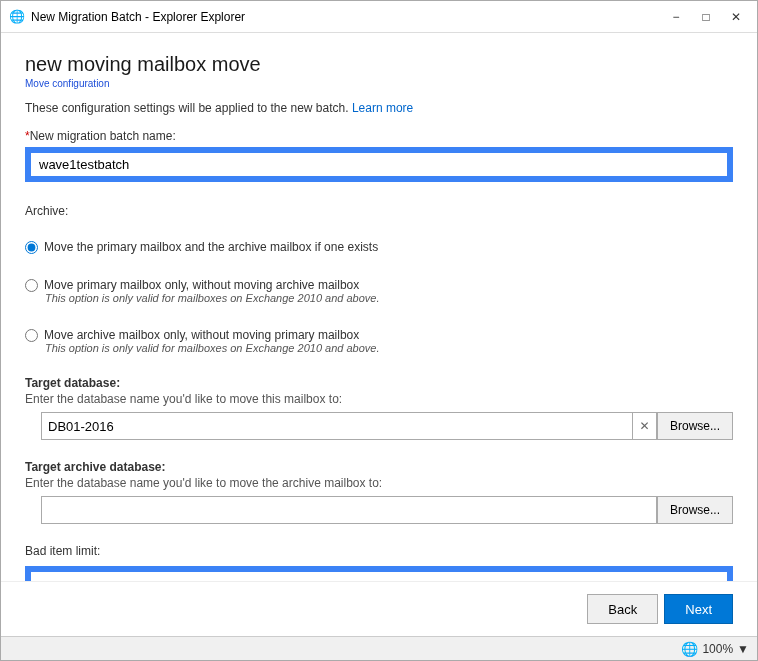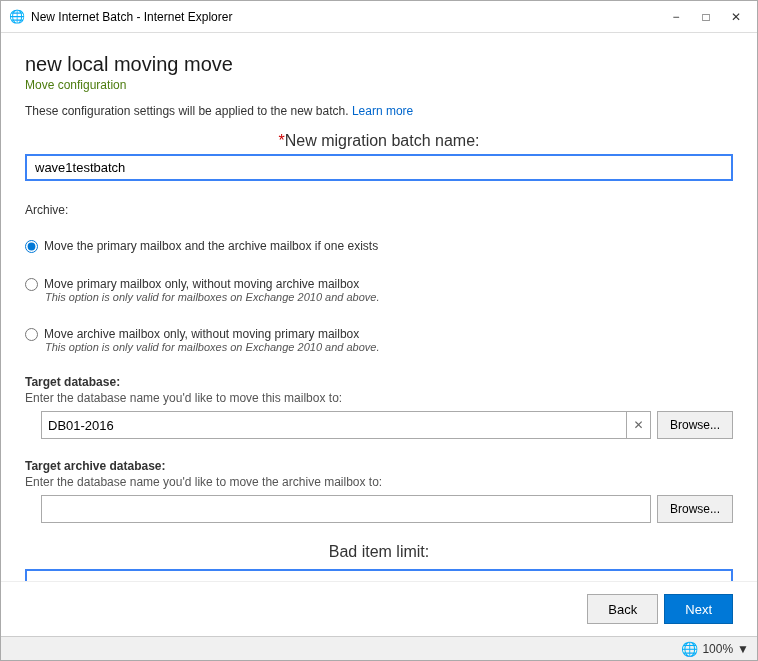--- a/index.html
+++ b/index.html
@@ -64,48 +64,47 @@
       padding: 20px 24px 0 24px;
       overflow-y: auto;
     }
     .page-title {
       font-size: 20px;
       font-weight: 300;
       color: #1a1a1a;
       margin-bottom: 2px;
     }
     .page-subtitle {
-      font-size: 12px;
-      color: #4d7c0f;
+      font-size: 10px;
+      color: #1d4ed8;
       margin-bottom: 12px;
     }
     .description {
       font-size: 12px;
       color: #333;
       margin-bottom: 14px;
     }
     .learn-more {
       color: #0066cc;
       text-decoration: none;
       cursor: pointer;
     }
     .field-label {
-      font-size: 16px;
+      font-size: 12px;
       color: #333;
       margin-bottom: 4px;
-      text-align: center;
     }
     .field-label.required::before {
       content: '*';
       color: #cc0000;
     }
     .text-input {
       width: 100%;
       height: 44px;
-      border: 2px solid #3b82f6;
+      border: 6px solid #3b82f6;
       padding: 4px 8px;
       font-size: 13px;
       font-family: inherit;
       outline: none;
     }
     .section-label {
       font-size: 12px;
       color: #333;
       margin-top: 12px;
       margin-bottom: 22px;
@@ -148,21 +147,20 @@
       margin-top: 8px;
     }
     .db-desc {
       font-size: 12px;
       color: #555;
       margin-bottom: 6px;
     }
     .db-row {
       display: flex;
       align-items: center;
-      gap: 6px;
       margin-bottom: 12px;
       padding-left: 16px;
     }
     .db-input-wrapper {
       flex: 1;
       display: flex;
       align-items: center;
       border: 1px solid #aaa;
       height: 28px;
       background: #fff;
@@ -252,30 +250,30 @@
       font-size: 14px;
     }
   </style>
 </head>
 <body>
 
 <div class="window">
 
   <div class="title-bar">
     <span class="title-bar-icon">🌐</span>
-    <span class="title-bar-text">New Internet Batch - Internet Explorer</span>
+    <span class="title-bar-text">New Migration Batch - Explorer Explorer</span>
     <div class="title-bar-controls">
       <button class="title-bar-btn">−</button>
       <button class="title-bar-btn">□</button>
       <button class="title-bar-btn close">✕</button>
     </div>
   </div>
 
   <div class="content-area">
-    <div class="page-title">new local moving move</div>
+    <div class="page-title">new moving mailbox move</div>
     <div class="page-subtitle">Move configuration</div>
 
     <div class="description">
       <span>These configuration settings will be applied to the new batch.</span>
       <a class="learn-more" href="#">Learn more</a>
     </div>
 
     <div class="field-label required">New migration batch name:</div>
     <input class="text-input" type="text" value="wave1testbatch" style="margin-bottom: 10px;">
 

